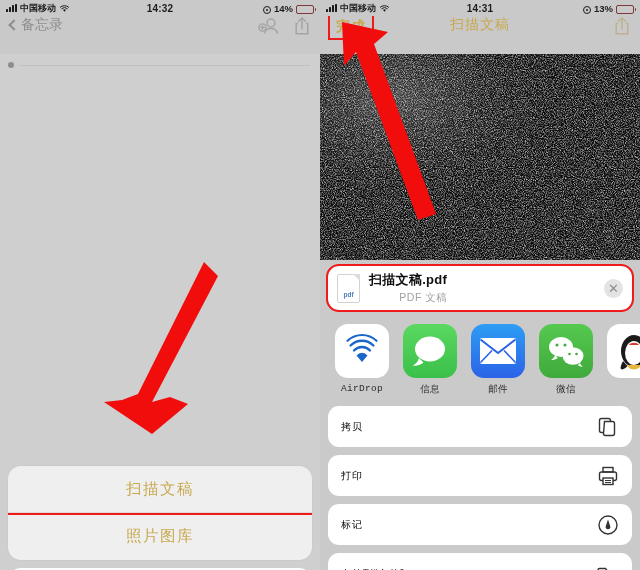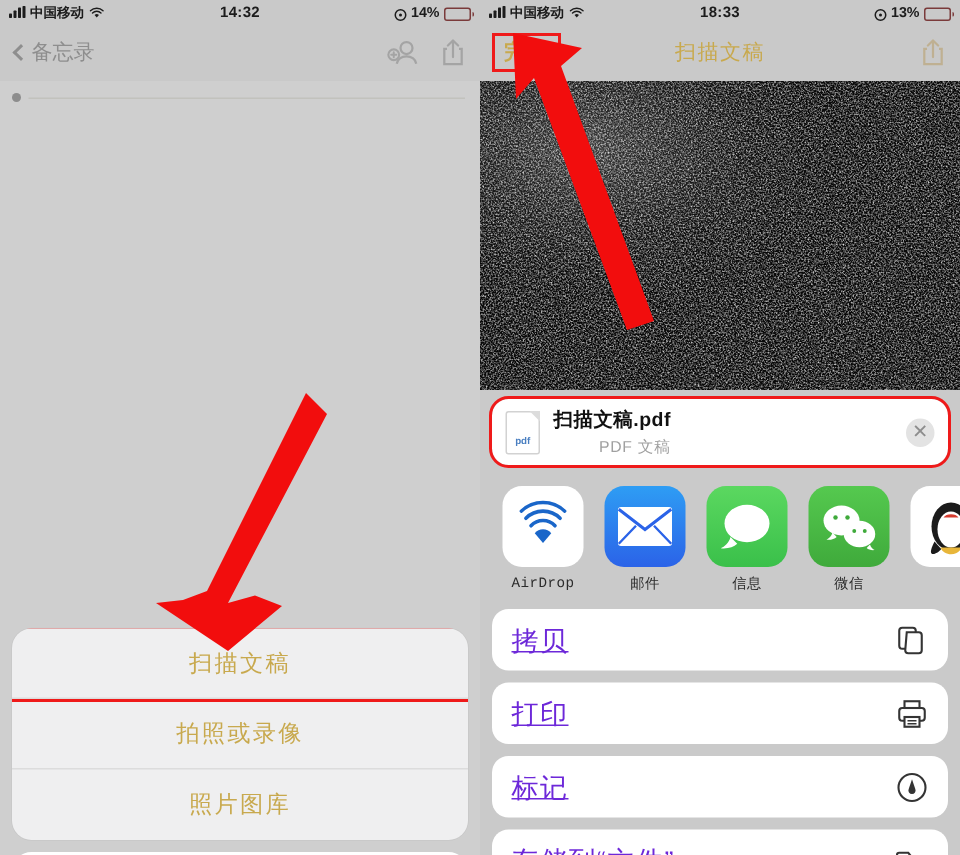--- a/index.html
+++ b/index.html
@@ -38,21 +38,21 @@
   .batt {
     width:18px; height:9px; border:1px solid #7a3a3a; border-radius:2px;
     position:relative; padding:1px;
   }
   .batt:after { content:""; position:absolute; right:-3px; top:2.5px;
                 width:1.5px; height:3px; background:#7a3a3a; border-radius:0 1px 1px 0; }
   .batt-fill { height:100%; background:#e8625c; border-radius:1px; }
 
   
   .navbar {
-    height:38px; background:#c9c9c9; display:flex; align-items:center;
+    height:38px; background:#c9c9c9; display:flex; align-items:flex-start;
     padding:0 10px; position:relative; z-index:5;
   }
   .nav-title {
     position:absolute; left:0; right:0; text-align:center;
     font-size:14px; color:#c8a94e; font-weight:500; letter-spacing:1px;
   }
   .nav-back { display:flex; align-items:center; gap:3px; color:#8e8e8e; font-size:14px; }
   .chev { width:8px; height:8px; border-left:2px solid #8e8e8e;
           border-bottom:2px solid #8e8e8e; transform:rotate(45deg); }
   .nav-right { margin-left:auto; display:flex; align-items:center; gap:14px;
@@ -148,21 +148,21 @@
   .wechat { background:linear-gradient(#55c94f,#3faa3b); display:flex;
             align-items:center; justify-content:center; }
   .qq { background:#fff; display:flex; align-items:center; justify-content:center; }
 
   .actions { padding:0 8px; }
   .action-row {
     background:#fff; border-radius:11px; height:41px; margin-bottom:8px;
     display:flex; align-items:center; padding:0 13px;
   }
   .action-row.stacked { border-radius:11px 11px 0 0; margin-bottom:0; }
-  .action-label { font-size:18px; color:#6d28d9; letter-spacing:1px;text-decoration:underline; }
+  .action-label { font-size:10px; color:#000000; letter-spacing:1px; }
   .action-ic { margin-left:auto; opacity:.85; }
 </style>
 </head>
 <body>
 
 <div class="screens">
 
   <div class="panel">
 
     <div class="statusbar">
@@ -217,23 +217,20 @@
       <svg class="arrow arrow-left" viewBox="0 0 130 190">
         <path d="M112 8 L126 22 L60 148 L78 143 L96 150 L60 180 L12 148 L30 146 L46 140 Z" fill="#f20d0d"></path>
       </svg>
 
       <div class="sheet">
         <div class="sheet-group">
           <div class="sheet-item redbox">
             <span>扫描文稿</span>
           </div>
           <div class="sheet-item">
-            <span>拍照或录像</span>
-          </div>
-          <div class="sheet-item">
             <span>照片图库</span>
           </div>
         </div>
         <div class="sheet-cancel">
           
         </div>
       </div>
     </div>
   </div>
 
@@ -247,21 +244,21 @@
             <i></i>
             <i></i>
           </span>
         <span class="carrier">中国移动</span>
         <svg class="wifi" viewBox="0 0 16 12">
           <path d="M8 10.6 5.9 8.3a3 3 0 0 1 4.2 0z" fill="#1c1c1c"></path>
           <path d="M3.9 6.2a5.9 5.9 0 0 1 8.2 0" stroke="#1c1c1c" stroke-width="1.4" fill="none" stroke-linecap="round"></path>
           <path d="M1.9 4.1a8.8 8.8 0 0 1 12.2 0" stroke="#1c1c1c" stroke-width="1.4" fill="none" stroke-linecap="round"></path>
         </svg>
       </div>
-      <div class="sb-center">18:33</div>
+      <div class="sb-center">14:31</div>
       <div class="sb-right">
         <span class="loc"></span>
         <span class="batt-pct">13%</span>
         <span class="batt"><span class="batt-fill" id="battR" style="width: 13%;"></span></span>
       </div>
     </div>
 
     <div class="navbar">
       <div class="done-btn redbox">
         <span>完成</span>
@@ -317,37 +314,37 @@
             <svg width="38" height="38" viewBox="0 0 38 38">
               <path d="M19 30 L13.5 23.5a7 7 0 0 1 11 0z" fill="#1a66c9"></path>
               <path d="M11 18.5a11 11 0 0 1 16 0" stroke="#1a66c9" stroke-width="2.4" fill="none" stroke-linecap="round"></path>
               <path d="M7.6 13.5a16 16 0 0 1 22.8 0" stroke="#1a66c9" stroke-width="2.4" fill="none" stroke-linecap="round"></path>
               <path d="M4.5 8.8a21 21 0 0 1 29 0" stroke="#1a66c9" stroke-width="2.2" fill="none" stroke-linecap="round"></path>
             </svg>
           </span>
           <span class="tgt-label">AirDrop</span>
         </div>
         <div class="target">
+          <span class="tgt-icon msg">
+            <svg width="40" height="36" viewBox="0 0 40 36">
+              <ellipse cx="20" cy="16" rx="15" ry="12.5" fill="#fff"></ellipse>
+              <path d="M9 25c-1 4-4 6.5-6.5 7.5 4.5.6 8.5-.8 11-3z" fill="#fff"></path>
+            </svg>
+          </span>
+          <span class="tgt-label">信息</span>
+        </div>
+        <div class="target">
           <span class="tgt-icon mail">
             <svg width="38" height="28" viewBox="0 0 38 28">
               <rect x="1" y="1" width="36" height="26" rx="2" fill="#fff"></rect>
               <path d="M1.5 2.5 19 16 36.5 2.5" stroke="#2b63e8" stroke-width="2" fill="none"></path>
               <path d="M1.5 25.5 13 13.5M36.5 25.5 25 13.5" stroke="#2b63e8" stroke-width="1.6" fill="none"></path>
             </svg>
           </span>
           <span class="tgt-label">邮件</span>
-        </div>
-        <div class="target">
-          <span class="tgt-icon msg">
-            <svg width="40" height="36" viewBox="0 0 40 36">
-              <ellipse cx="20" cy="16" rx="15" ry="12.5" fill="#fff"></ellipse>
-              <path d="M9 25c-1 4-4 6.5-6.5 7.5 4.5.6 8.5-.8 11-3z" fill="#fff"></path>
-            </svg>
-          </span>
-          <span class="tgt-label">信息</span>
         </div>
         <div class="target">
           <span class="tgt-icon wechat">
             <svg width="40" height="34" viewBox="0 0 40 34">
               <ellipse cx="15" cy="13" rx="12" ry="10" fill="#fff"></ellipse>
               <path d="M9 21c-.6 2.6-2.4 4-4 4.8 2.8.4 5.2-.5 6.8-1.8z" fill="#fff"></path>
               <ellipse cx="27" cy="22" rx="10.5" ry="8.8" fill="#fff"></ellipse>
               <path d="M34 29c.5 2 1.9 3.1 3.1 3.7-2.2.3-4.1-.4-5.3-1.4z" fill="#fff"></path>
               <circle cx="11" cy="11" r="1.5" fill="#3faa3b"></circle>
               <circle cx="19" cy="11" r="1.5" fill="#3faa3b"></circle>

